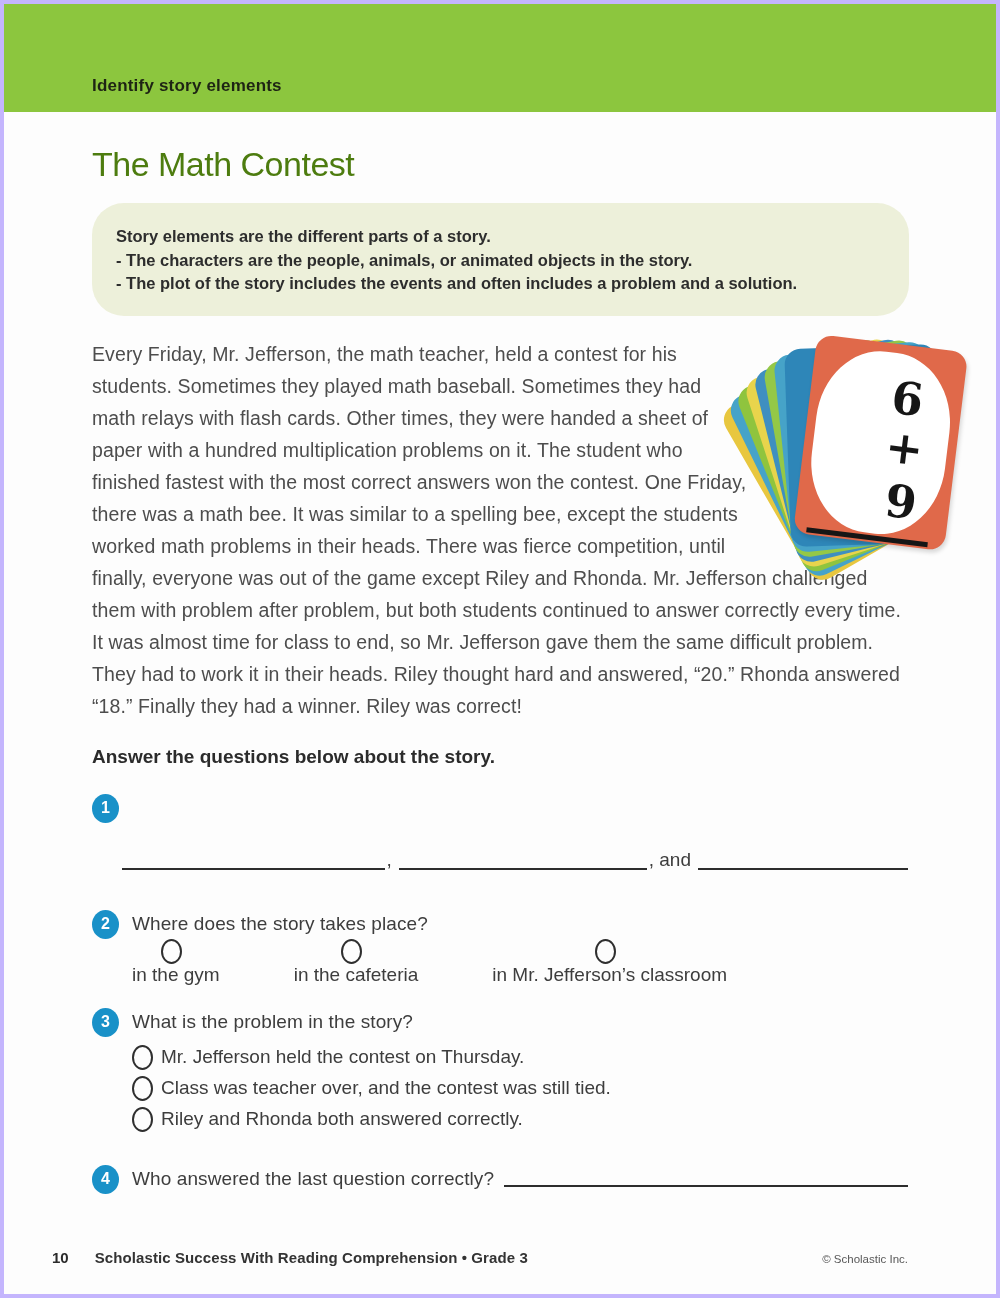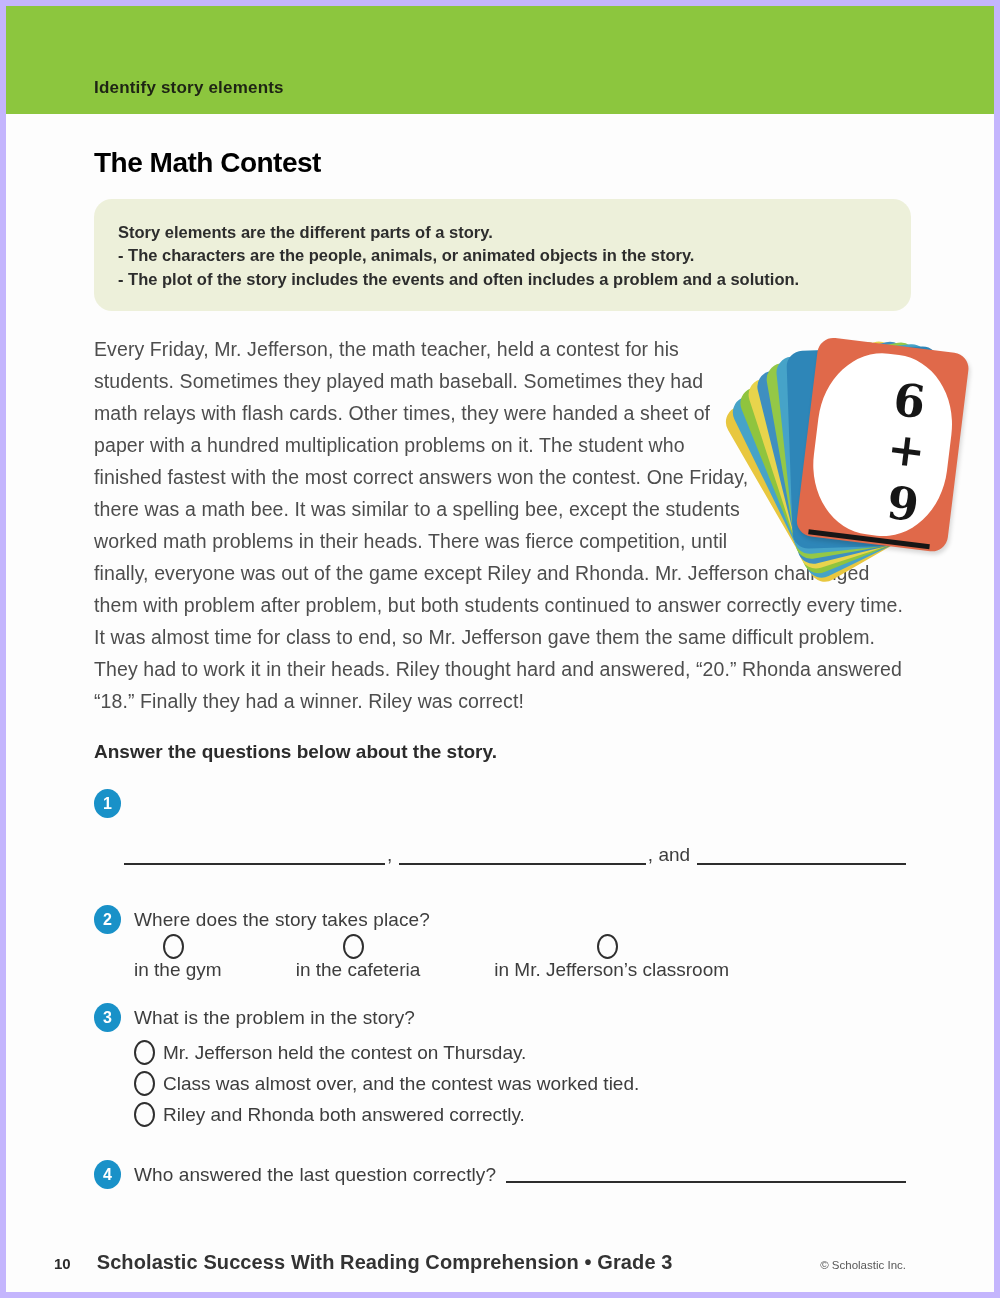--- a/index.html
+++ b/index.html
@@ -1,20 +1,20 @@
 <!DOCTYPE html>
 <html><head>
 <meta charset="utf-8">
 <style>
   html,body { margin:0; padding:0; background:#ffffff; }
   .page {
     position:relative;
     width:1000px; height:1298px;
     box-sizing:border-box;
-    border:6px solid #c4b5fd;
+    border:4px solid #c4b5fd;
     background:#fdfdfd;
     overflow:hidden;
     font-family:"Liberation Sans", sans-serif;
   }
 
   
   .header {
     height:108px;
     background:#8cc63e;
     display:flex;
@@ -26,34 +26,34 @@
     font-size:17px;
     font-weight:bold;
     color:#1e2414;
     letter-spacing:.2px;
   }
 
   .content { padding:0 88px; }
 
   .title {
     margin:34px 0 0 0;
-    font-size:28px;
+    font-size:34px;
     line-height:1.1;
-    font-weight:bold;
-    color:#000000;
+    font-weight:normal;
+    color:#4d7c0f;
     letter-spacing:-0.5px;
   }
 
   
   .info-box {
     margin-top:20px;
     width:817px;
     box-sizing:border-box;
     background:#edf0da;
-    border-radius:18px;
+    border-radius:32px;
     padding:22px 20px 20px 24px;
   }
   .info-line {
     font-size:16.5px;
     font-weight:bold;
     color:#2d2d2d;
     line-height:23.5px;
     white-space:nowrap;
   }
 
@@ -214,21 +214,21 @@
     align-items:baseline;
     padding:0 88px 0 48px;
   }
   .page-num {
     font-size:15px;
     font-weight:bold;
     color:#2b2b2b;
     margin-right:26px;
   }
   .book-title {
-    font-size:20px;
+    font-size:15px;
     font-weight:bold;
     color:#333333;
     letter-spacing:.1px;
   }
   .copyright {
     margin-left:auto;
     font-size:11.5px;
     color:#585858;
   }
 </style>
@@ -291,21 +291,21 @@
       <span class="badge">3</span>
       <span class="q-text">What is the problem in the story?</span>
     </div>
     <div class="options-col">
       <div class="option">
         <span class="radio"></span>
         <span class="option-label">Mr. Jefferson held the contest on Thursday.</span>
       </div>
       <div class="option">
         <span class="radio"></span>
-        <span class="option-label">Class was almost over, and the contest was worked tied.</span>
+        <span class="option-label">Class was teacher over, and the contest was still tied.</span>
       </div>
       <div class="option">
         <span class="radio"></span>
         <span class="option-label">Riley and Rhonda both answered correctly.</span>
       </div>
     </div>
 
     <div class="q-row q4-row">
       <span class="badge">4</span>
       <span class="q-text">Who answered the last question correctly?</span>

